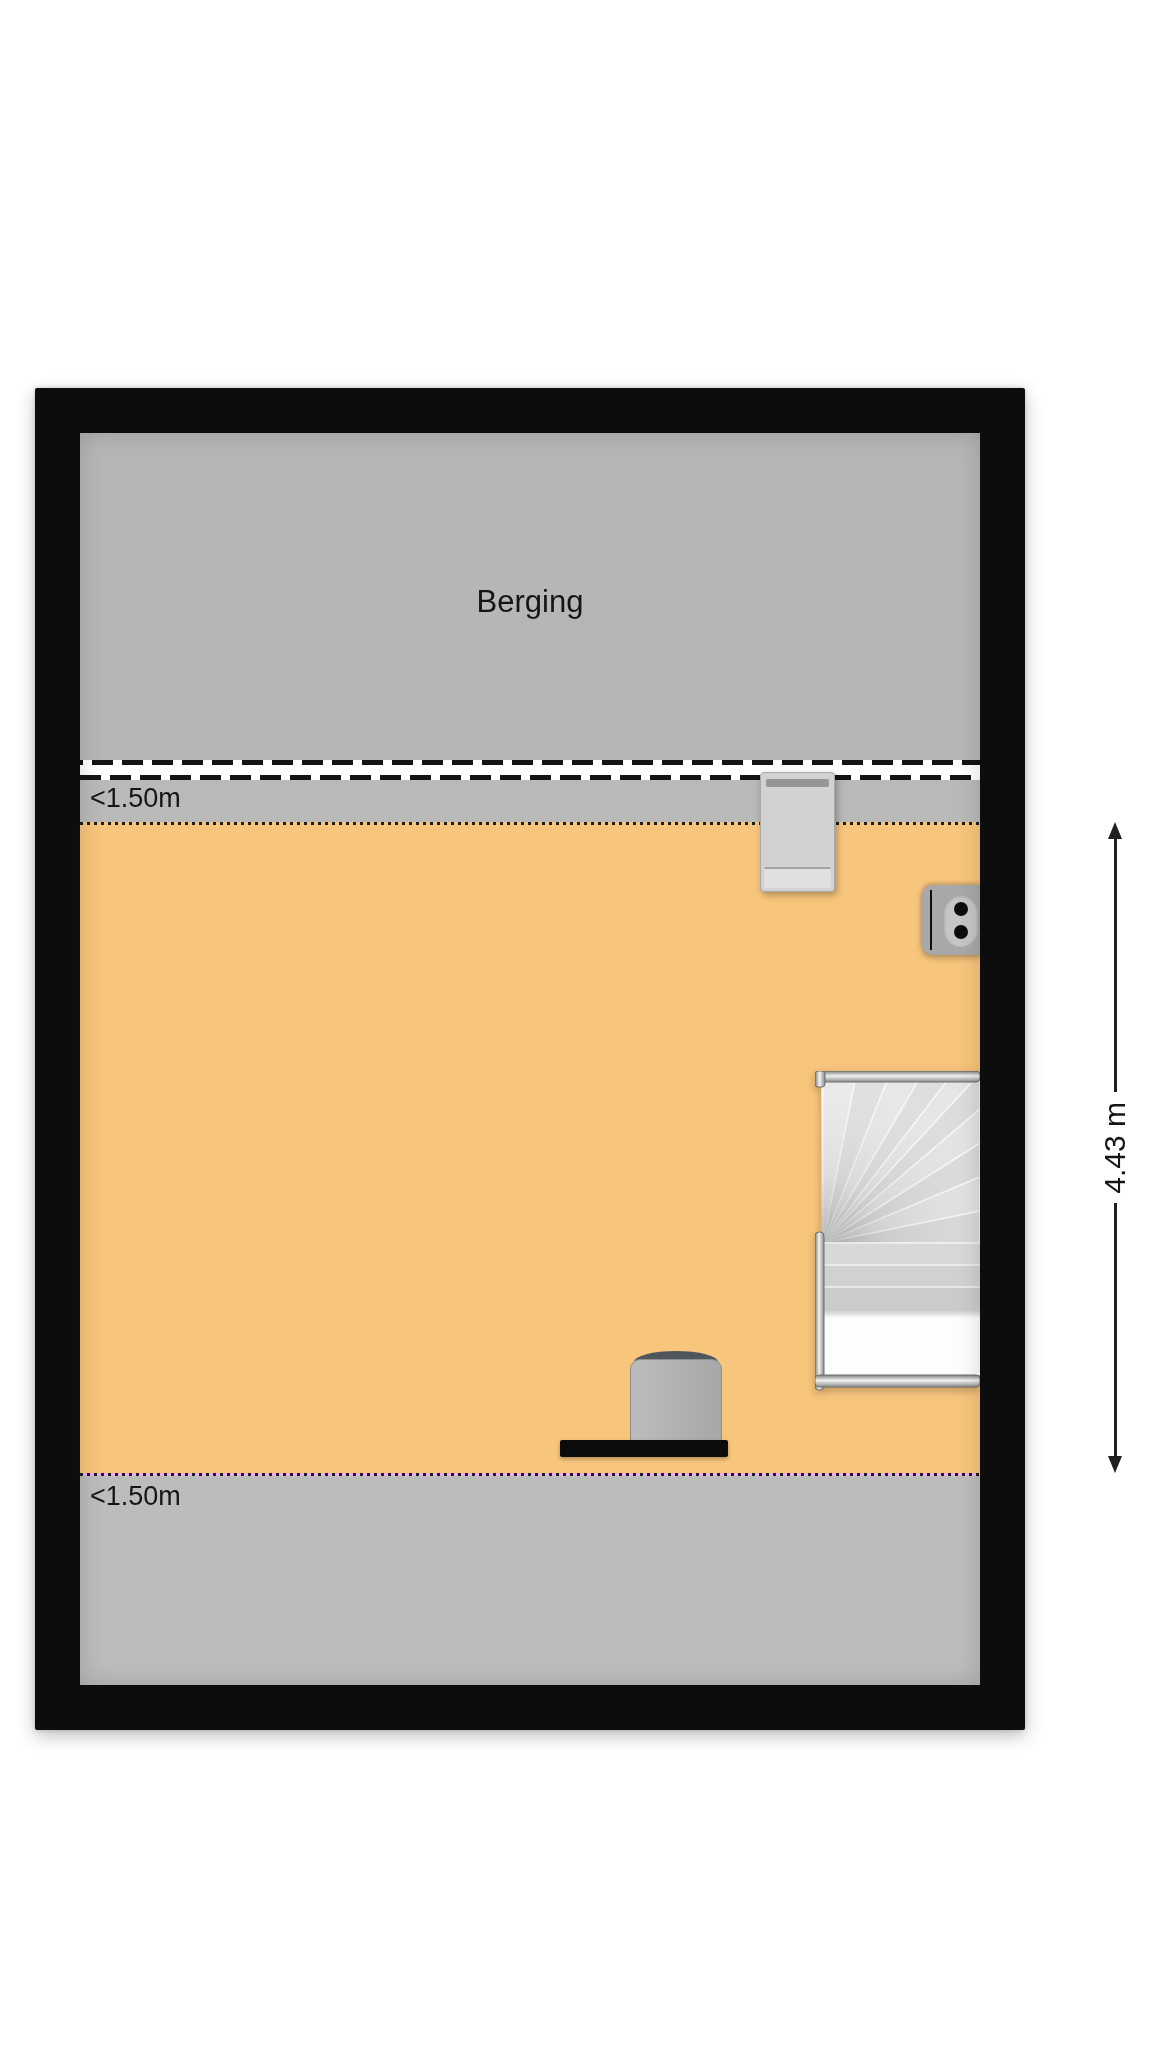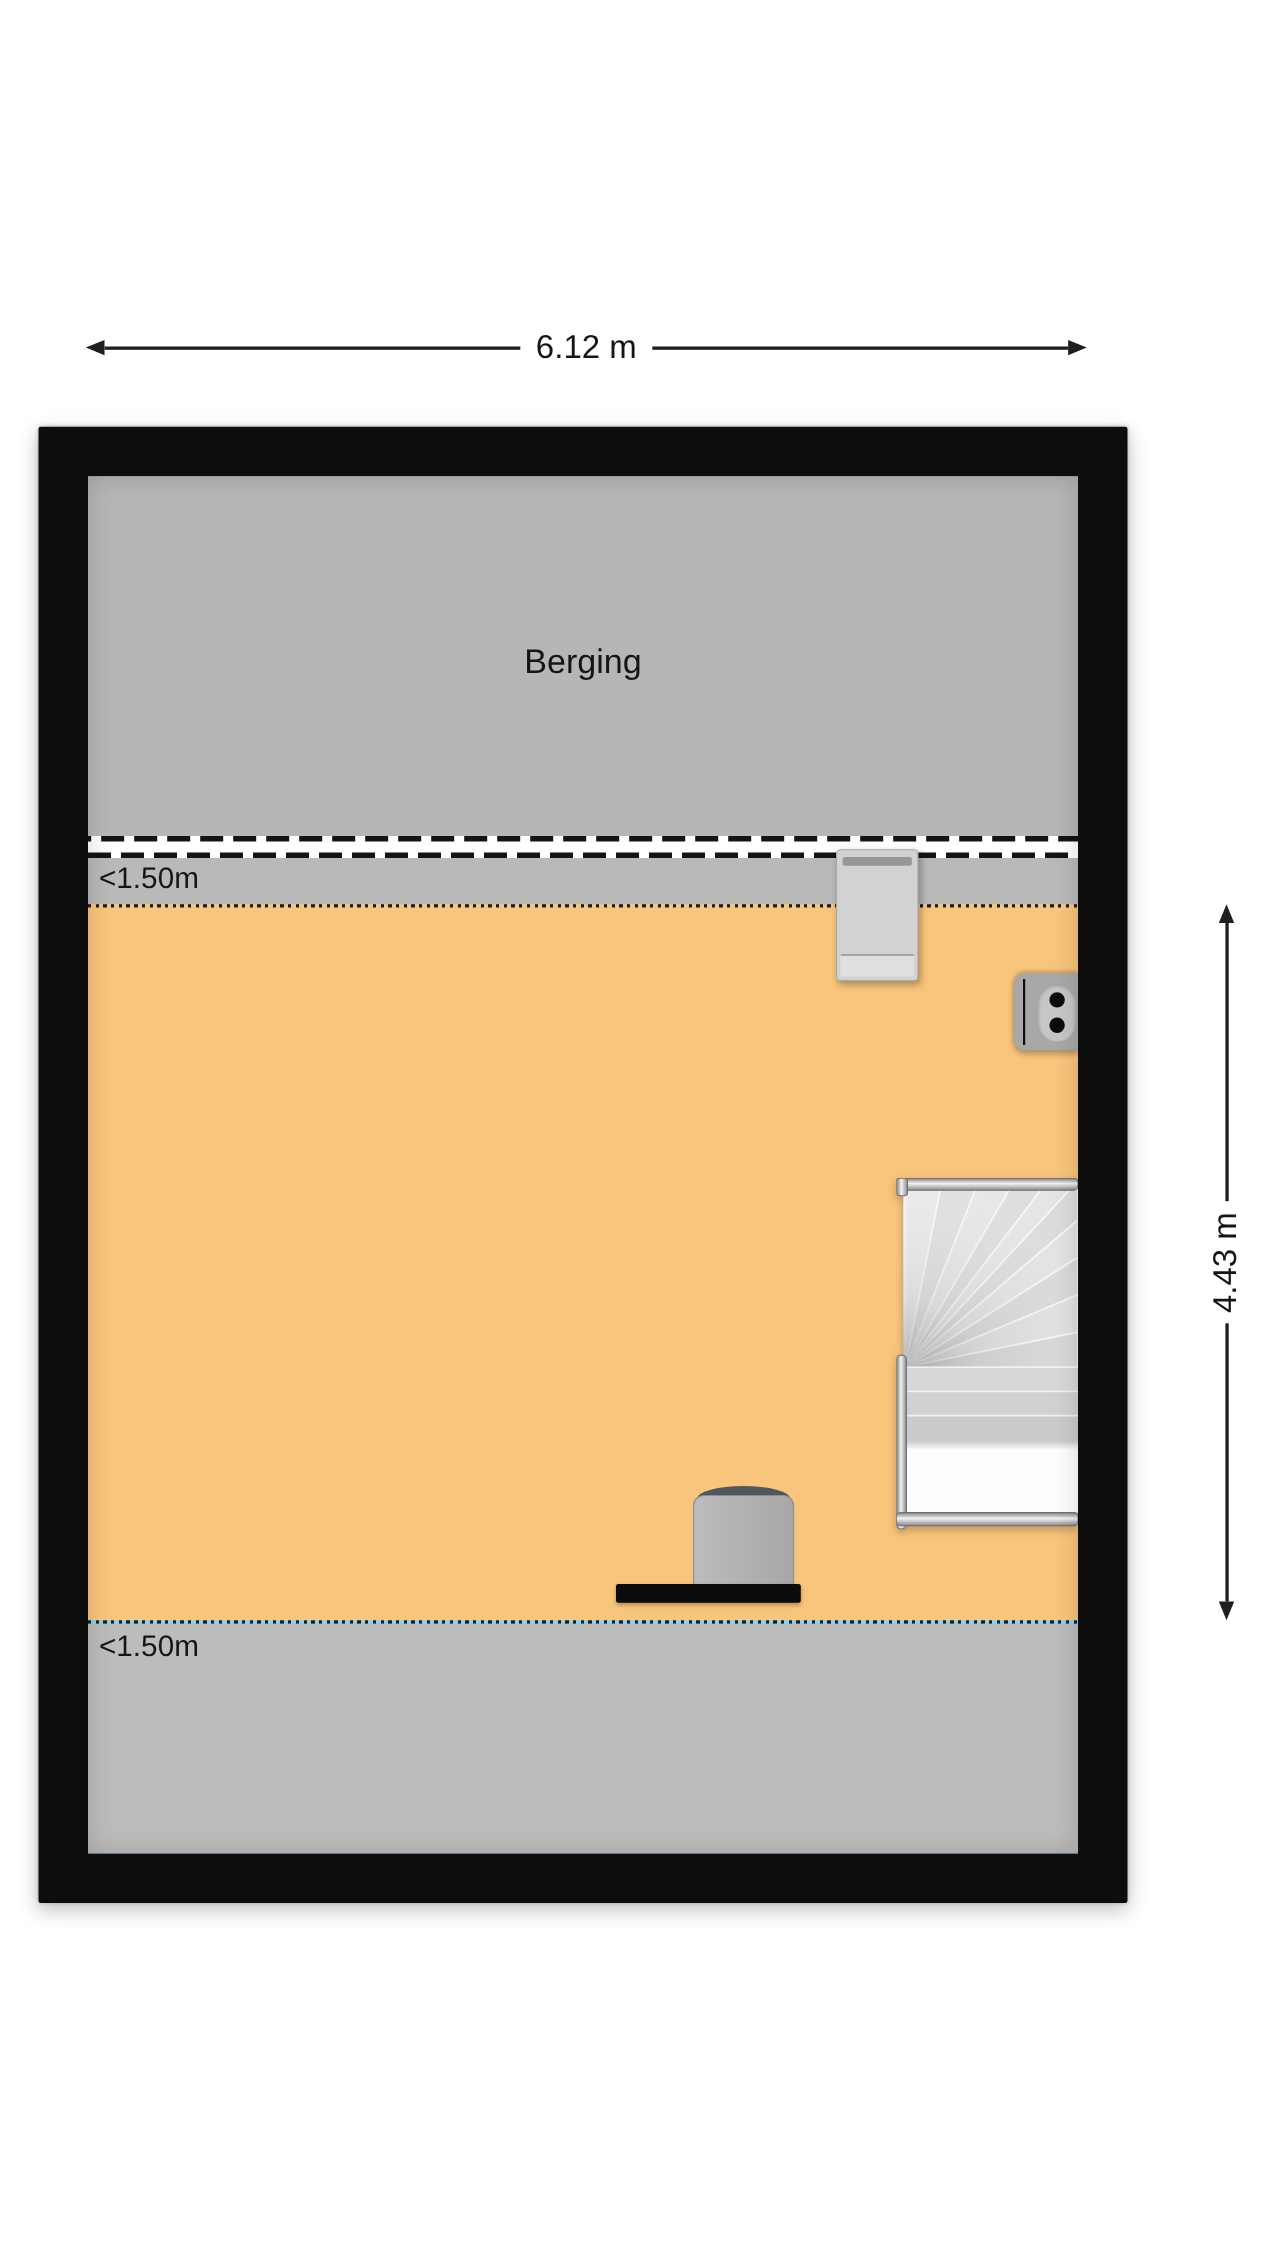--- a/index.html
+++ b/index.html
@@ -23,21 +23,21 @@
          display:flex;flex-direction:column;align-items:center;}
   .dim-v .seg{flex:1;width:3px;background:#1f1f1f;}
   .dim-v .lbl{margin:10px 0;font-size:30px;line-height:1;white-space:nowrap;
               writing-mode:vertical-rl;transform:rotate(180deg);}
 
   
   .plan{
     position:absolute;left:35px;top:388px;width:900px;height:1252px;
     border:45px solid #0d0d0d;border-radius:2px;
     box-shadow:0 6px 18px rgba(0,0,0,.25), 0 0 4px rgba(0,0,0,.18);
-    background:#7dd3fc;
+    background:#f0abfc;
   }
   .interior{position:absolute;inset:0;overflow:hidden;}
   .interior::after{content:"";position:absolute;inset:0;z-index:9;pointer-events:none;
                    box-shadow:inset 0 0 24px rgba(0,0,0,.16);}
 
   .room-berging{position:absolute;left:0;top:0;width:100%;height:327px;background:#b6b6b4;}
   .strip-top   {position:absolute;left:0;top:347px;width:100%;height:42px;background:#b9b9b7;}
   .room-zolder {position:absolute;left:0;top:389px;width:100%;height:651px;background:#f8c57c;}
   .strip-bottom{position:absolute;left:0;top:1043px;width:100%;height:209px;background:#bcbcba;}
 
@@ -86,27 +86,20 @@
                background:linear-gradient(90deg,#bcbcbc,#a7a7a7);
                border:1px solid #8d8d8d;border-radius:10px 10px 8px 8px;}
   .desk{position:absolute;left:480px;top:1007px;width:168px;height:17px;background:#0c0c0c;
         border-radius:2px;z-index:6;box-shadow:0 2px 4px rgba(0,0,0,.3);}
 </style>
 </head>
 <body>
 
 <div class="canvas">
 
-  <div class="dim-h">
-    <div class="ah left"></div>
-    <div class="seg"></div>
-    <div class="lbl">6.12 m</div>
-    <div class="seg"></div>
-    <div class="ah right"></div>
-  </div>
 
   <div class="dim-v">
     <div class="ah up"></div>
     <div class="seg"></div>
     <div class="lbl">4.43 m</div>
     <div class="seg"></div>
     <div class="ah down"></div>
   </div>
 
   <div class="plan">

